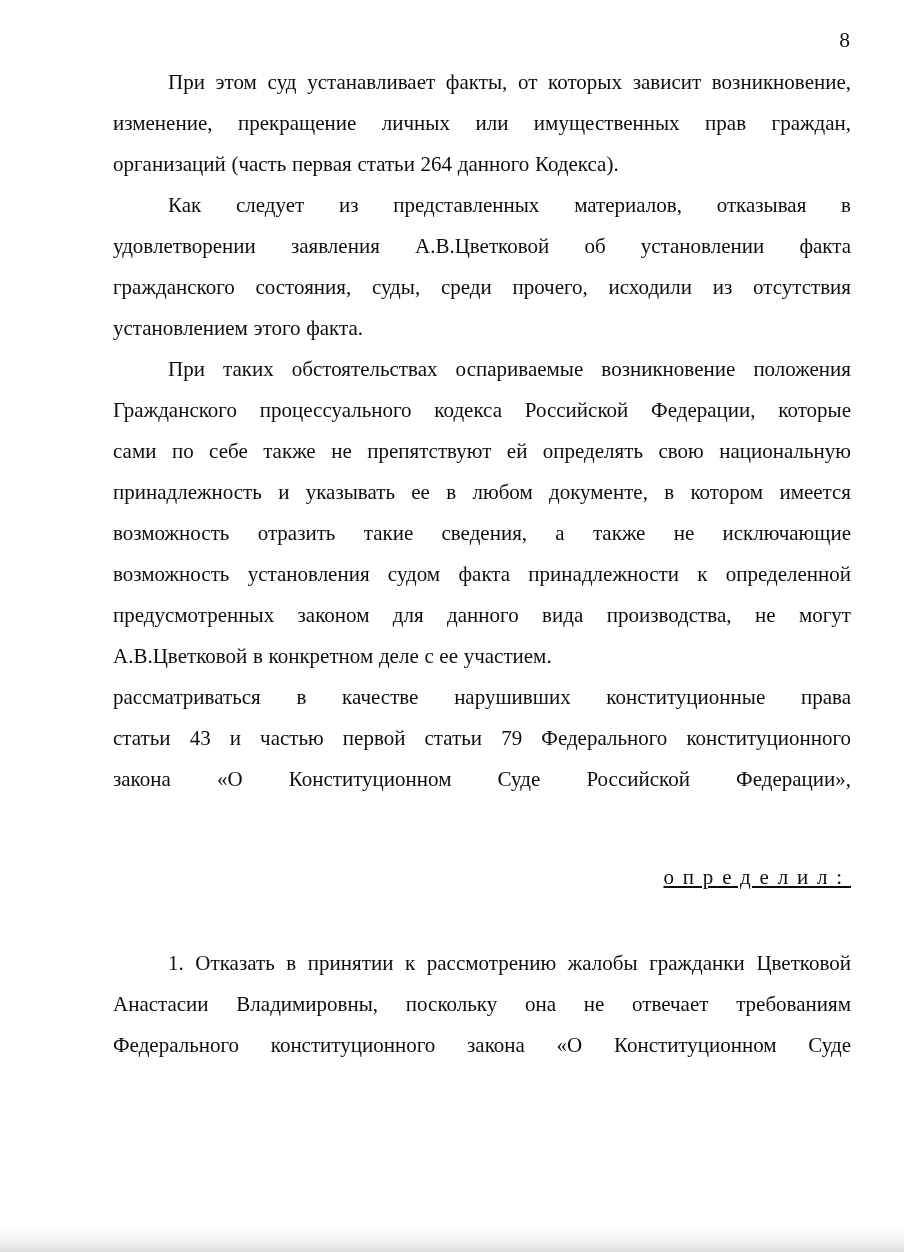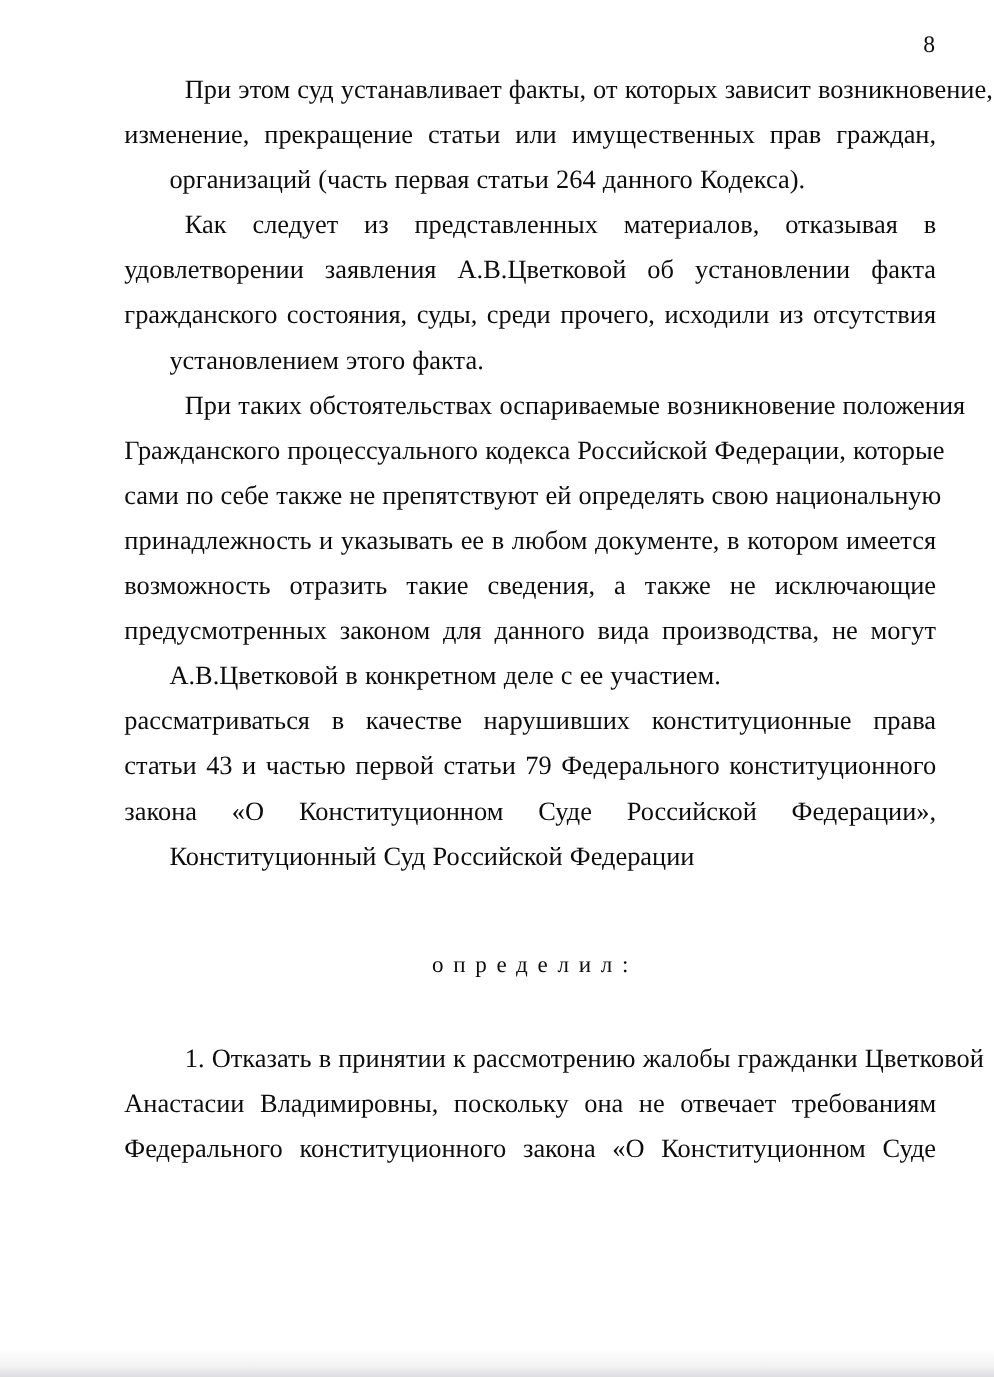--- a/index.html
+++ b/index.html
@@ -37,21 +37,21 @@
   .body-block {
     position: absolute;
     top: 62px;
     left: 113px;
     width: 738px;
   }
 
   p.para {
     margin: 0;
     padding: 0;
-    font-size: 24px;
+    font-size: 21px;
     line-height: 41px;
     text-align: justify;
     text-justify: inter-word;
     text-indent: 55px;
     hyphens: none;
     word-spacing: 0.02em;
   }
 
   
   p.para.no-indent {
@@ -61,35 +61,35 @@
   
   .ln {
     display: block;
     text-align: justify;
     text-align-last: justify;
     white-space: nowrap;
   }
   .ln.last {
     text-align-last: left;
     text-align: center;
-    margin-left: 41px;
   }
   .ln.indent {
     text-indent: 55px;
   }
 
   
   .ruling-word {
     margin: 0;
     font-size: 21px;
     line-height: 41px;
-    text-align: center;
+    text-align: right;
     letter-spacing: 0.42em;
     text-indent: 0.42em; 
     white-space: nowrap;
+    text-decoration: underline;
   }
 
   .spacer-before-ruling { height: 57px; }
   .spacer-after-ruling  { height: 45px; }
 
   
   .bottom-shade {
     position: absolute;
     left: 0;
     right: 0;
@@ -106,46 +106,46 @@
 <body>
 
 <div class="page">
 
   <div class="folio">8</div>
 
   <div class="body-block">
 
     <p class="para no-indent">
       <span class="ln indent">При этом суд устанавливает факты, от которых зависит возникновение,</span>
-      <span class="ln">изменение, прекращение статьи или имущественных прав граждан,</span>
+      <span class="ln">изменение, прекращение личных или имущественных прав граждан,</span>
       <span class="ln last">организаций (часть первая статьи 264 данного Кодекса).</span>
     </p>
 
     <p class="para no-indent">
       <span class="ln indent">Как следует из представленных материалов, отказывая в</span>
       <span class="ln">удовлетворении заявления А.В.Цветковой об установлении факта</span>
       <span class="ln">гражданского состояния, суды, среди прочего, исходили из отсутствия</span>
       <span class="ln last">установлением этого факта.</span>
     </p>
 
     <p class="para no-indent">
       <span class="ln indent">При таких обстоятельствах оспариваемые возникновение положения</span>
       <span class="ln">Гражданского процессуального кодекса Российской Федерации, которые</span>
       <span class="ln">сами по себе также не препятствуют ей определять свою национальную</span>
       <span class="ln">принадлежность и указывать ее в любом документе, в котором имеется</span>
       <span class="ln">возможность отразить такие сведения, а также не исключающие</span>
+      <span class="ln">возможность установления судом факта принадлежности к определенной</span>
       <span class="ln">предусмотренных законом для данного вида производства, не могут</span>
       <span class="ln last">А.В.Цветковой в конкретном деле с ее участием.</span>
       <span class="ln">рассматриваться в качестве нарушивших конституционные права</span>
     </p>
 
     <p class="para no-indent">
       <span class="ln">статьи 43 и частью первой статьи 79 Федерального конституционного</span>
       <span class="ln">закона «О Конституционном Суде Российской Федерации»,</span>
-      <span class="ln last">Конституционный Суд Российской Федерации</span>
     </p>
 
     <div class="spacer-before-ruling"></div>
 
     <p class="ruling-word">определил:</p>
 
     <div class="spacer-after-ruling"></div>
 
     <p class="para no-indent">
       <span class="ln indent">1. Отказать в принятии к рассмотрению жалобы гражданки Цветковой</span>

